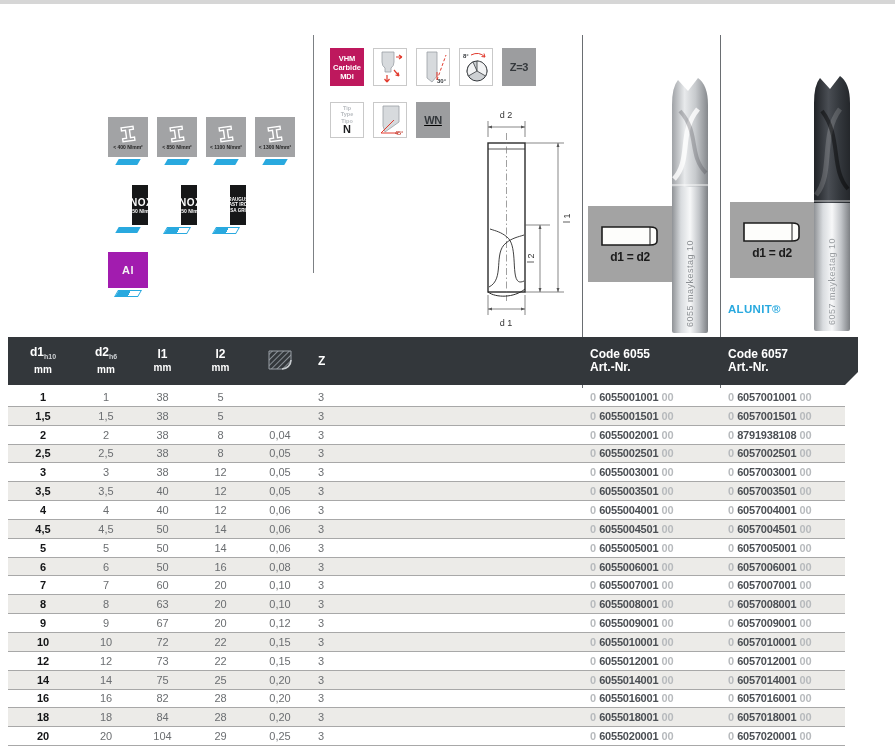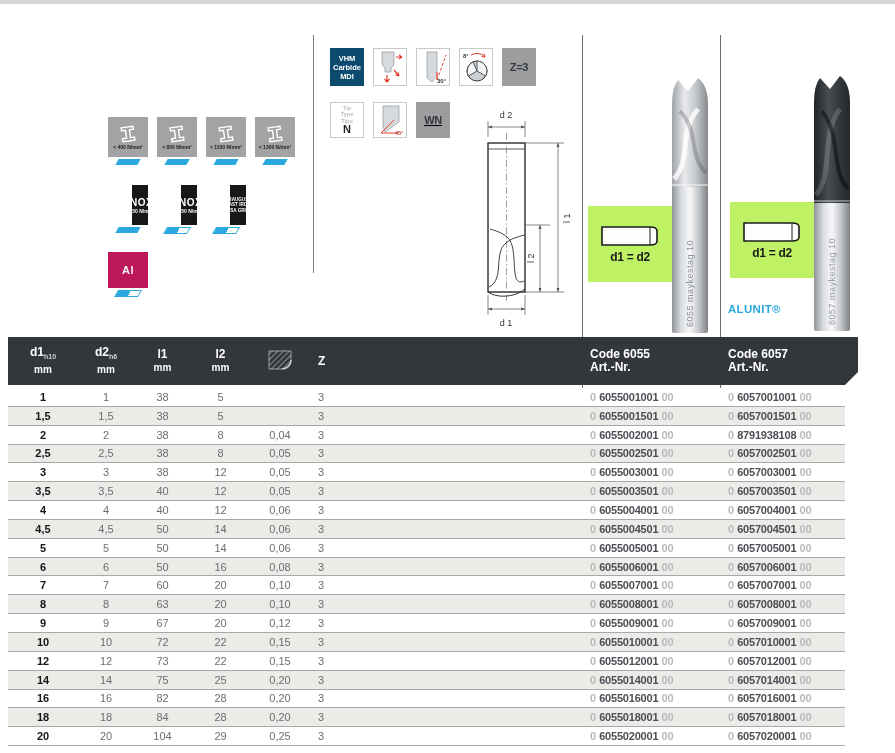--- a/index.html
+++ b/index.html
@@ -19,39 +19,39 @@
   .mat.steel .body{background:#a2a3a5;}
   .mat.dark .body{background:#161718;margin-left:24px;}
   .mat .glyph{width:20px;height:20px;}
   .mat .lbl{font-size:5px;line-height:6px;color:#1e1e1e;font-weight:bold;white-space:nowrap;}
   .mat.dark .lbl{color:#fff;}
   .mat .title{font-size:10px;font-weight:bold;color:#fff;letter-spacing:.5px;}
   .mat .tiny{font-size:4.6px;line-height:5.4px;color:#fff;font-weight:bold;white-space:nowrap;}
   .mat .strip{height:10px;background:#fff;display:flex;align-items:center;justify-content:center;}
   .chip{width:22px;height:6px;background:#29a9df;transform:skewX(-30deg);}
   [data-chip="half"] .chip{background:linear-gradient(90deg,#29a9df 55%,#fff 55%);border:1px solid #29a9df;height:5px;}
-  .mat.al .body{background:#be185d;}
+  .mat.al .body{background:#a21caf;}
   .mat.al .title{font-size:11px;color:#f4f4f4;font-weight:bold;}
 
   
   .fbox{position:absolute;width:34px;height:38px;box-sizing:border-box;display:flex;
         flex-direction:column;align-items:center;justify-content:center;}
   .fbox.white{background:#fff;border:1px solid #c9c9c9;}
   .fbox.gray{background:#9c9d9f;text-align:right;}
-  .fbox.blue{background:#0c4a6e;}
+  .fbox.blue{background:#be185d;}
   .fbox .bl{font-size:7.5px;line-height:9px;font-weight:bold;color:#fff;text-align:center;}
   .fbox .big{font-size:11px;font-weight:bold;color:#34383c;letter-spacing:-.3px;}
   .tipline{font-size:5.5px;line-height:6.5px;color:#b9bdc1;font-weight:bold;}
   .tipN{font-size:11px;font-weight:bold;color:#1d1e20;line-height:11px;}
 
   
   .tdraw{position:absolute;left:470px;top:105px;}
 
   
-  .shankbox{position:absolute;width:84px;height:76px;background:#bef264;display:flex;
+  .shankbox{position:absolute;width:84px;height:76px;background:#a3a3a3;display:flex;
             flex-direction:column;align-items:center;justify-content:center;gap:3px;}
   .shankbox .lab{font-size:12px;font-weight:bold;color:#1b1b1b;letter-spacing:-.3px;}
   .mill{position:absolute;}
   .alunit{position:absolute;left:728px;top:303px;font-size:11.5px;font-weight:bold;
           color:#29a9df;letter-spacing:.3px;}
 
   
   .grid{display:grid;grid-template-columns:70px 56px 57px 59px 60px 50px 222px 138px 125px;}
   .thead{position:absolute;left:8px;top:337px;width:850px;height:48px;background:#33373b;
          clip-path:polygon(0 0,100% 0,100% calc(100% - 13px),calc(100% - 13px) 100%,0 100%);

